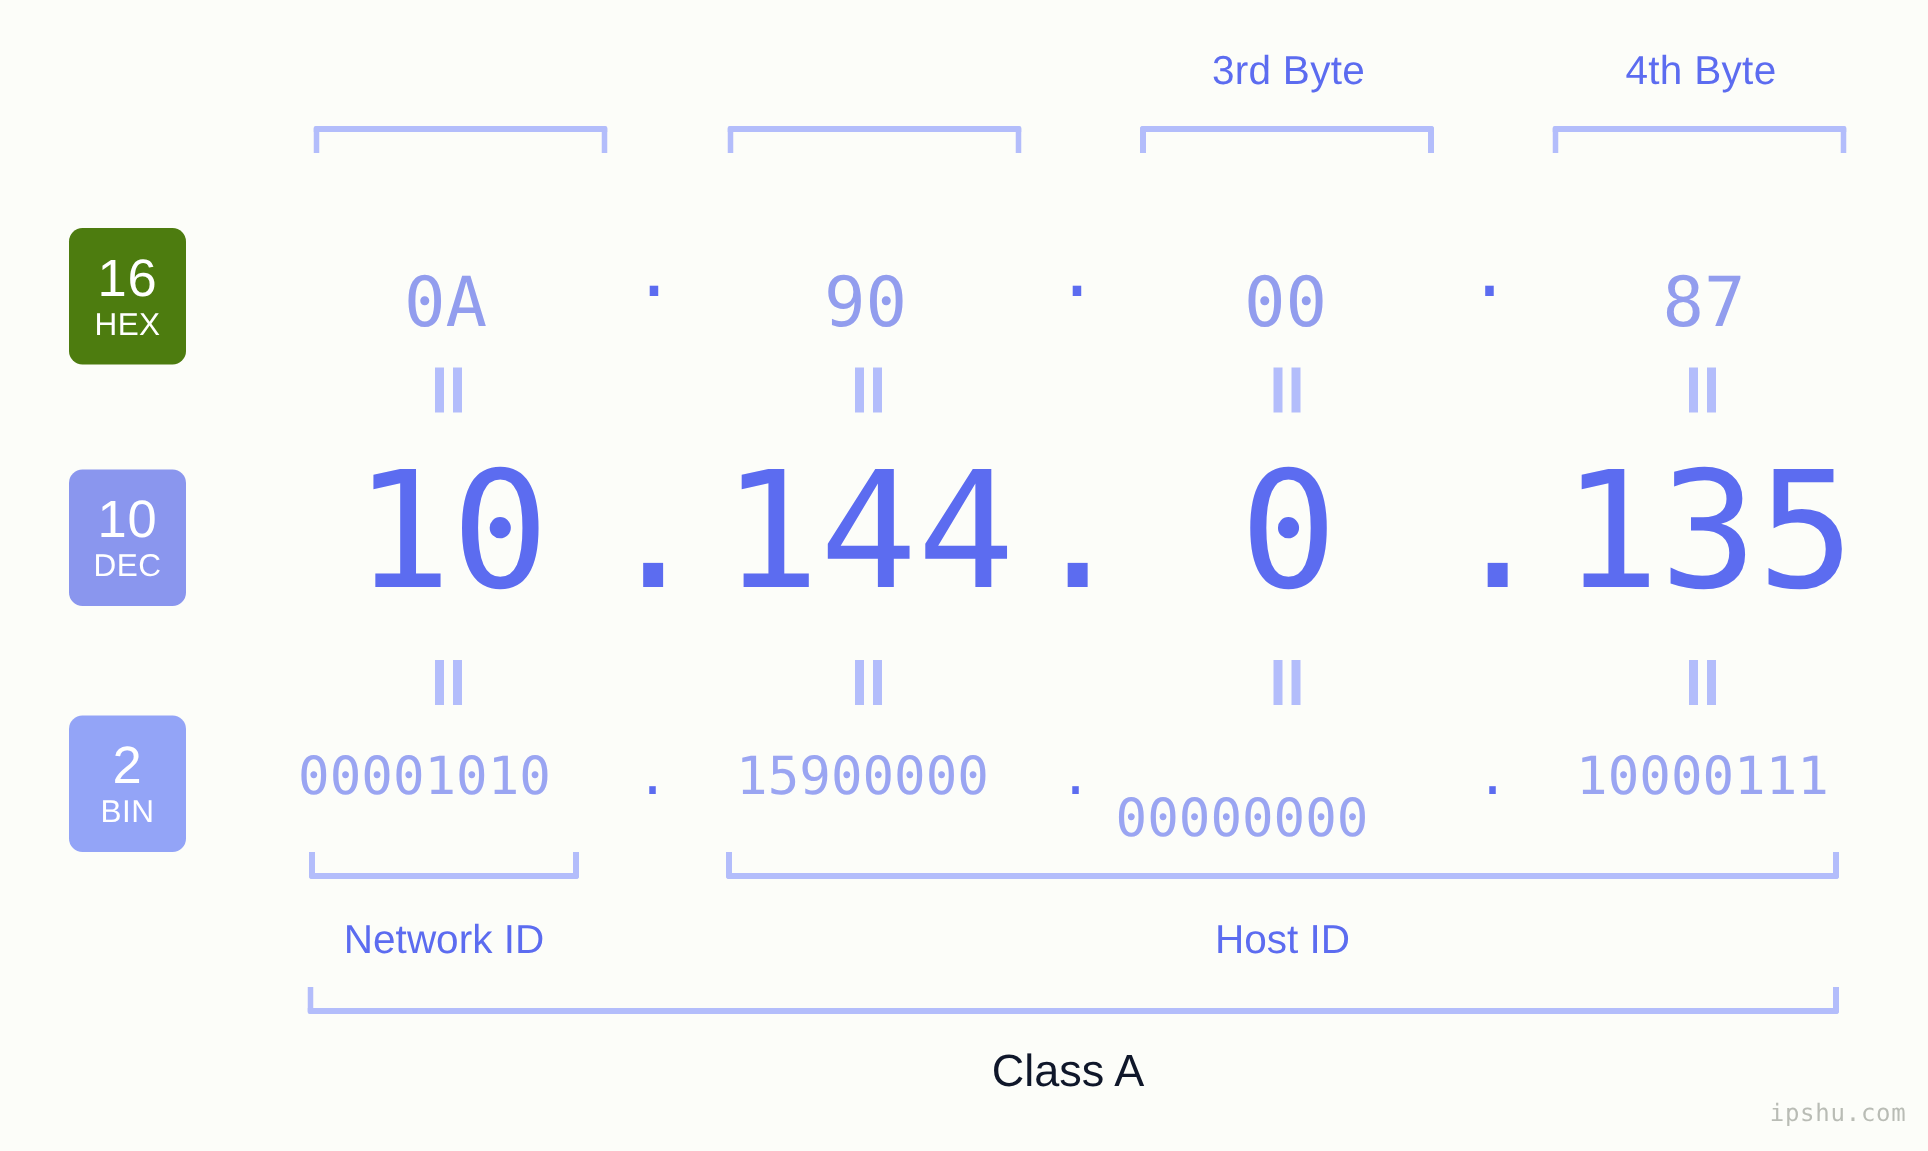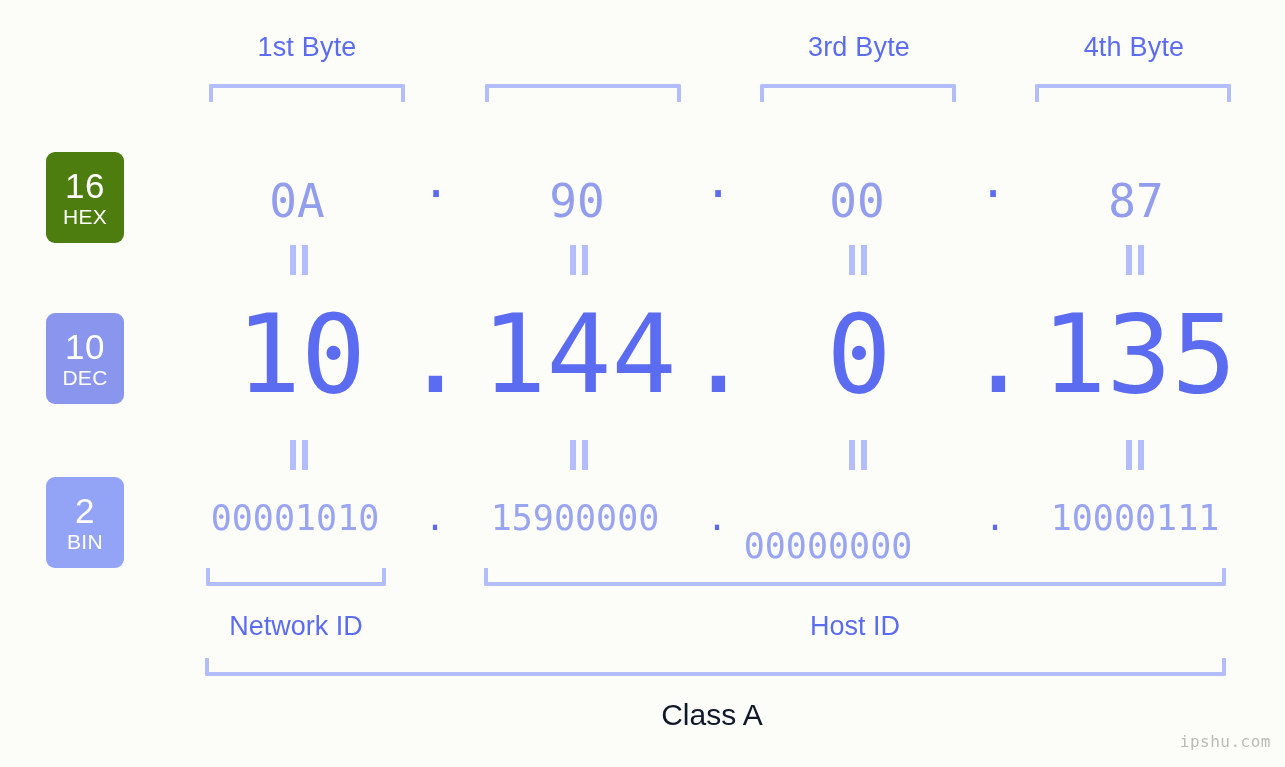--- a/index.html
+++ b/index.html
@@ -181,21 +181,20 @@
     font-size: 16px;
     color: #b9bcb5;
     letter-spacing: 0.5px;
   }
 </style>
 </head>
 <body>
 
 <div class="stage">
 
-  <div class="byte-title" style="left:187px;">1st Byte</div>
   <div class="byte-title" style="left:739px;">3rd Byte</div>
   <div class="byte-title" style="left:1014px;">4th Byte</div>
 
   <div class="bracket-down" style="left:209px; top:84px; width:196px;"></div>
   <div class="bracket-down" style="left:485px; top:84px; width:196px;"></div>
   <div class="bracket-down" style="left:760px; top:84px; width:196px;"></div>
   <div class="bracket-down" style="left:1035px;top:84px; width:196px;"></div>
 
   <div class="badge" style="top:152px; background:#4d7c0f;">
     <span class="num">16</span>
@@ -258,21 +257,21 @@
   <div class="eq" style="left:845px; top:440px;">
       <i></i>
       <i></i>
     </div>
   <div class="eq" style="left:1122px;top:440px;">
       <i></i>
       <i></i>
     </div>
 
   <div class="row row-bin">
-    <div class="cell" style="left:155px;">00001010</div>
+    <div class="cell" style="left:143px;">00001010</div>
     <div class="dot" style="left:405px;">.</div>
     <div class="cell" style="left:435px;">15900000</div>
     <div class="dot" style="left:687px;">.</div>
     <div class="cell" style="left:688px;margin-top:28px;">00000000</div>
     <div class="dot" style="left:965px;">.</div>
     <div class="cell" style="left:995px;">10000111</div>
   </div>
 
   <div class="bracket-up" style="left:206px; top:568px; width:180px;"></div>
   <div class="bracket-up" style="left:484px; top:568px; width:742px;"></div>

